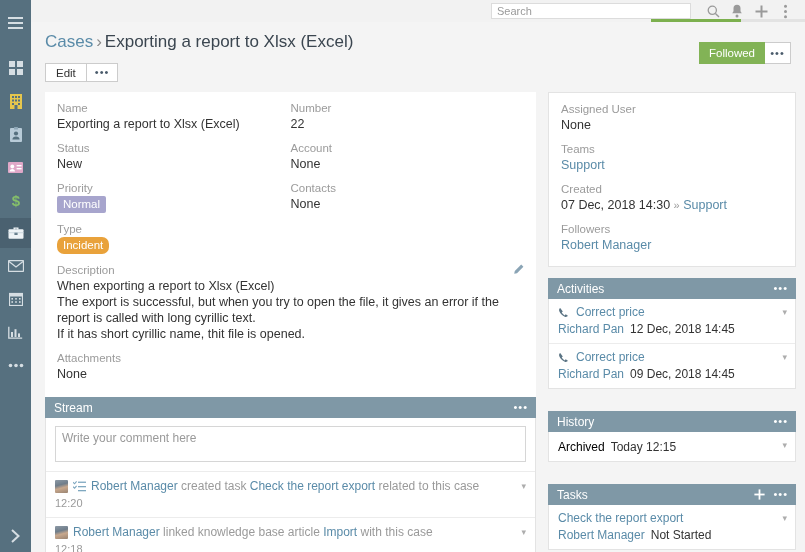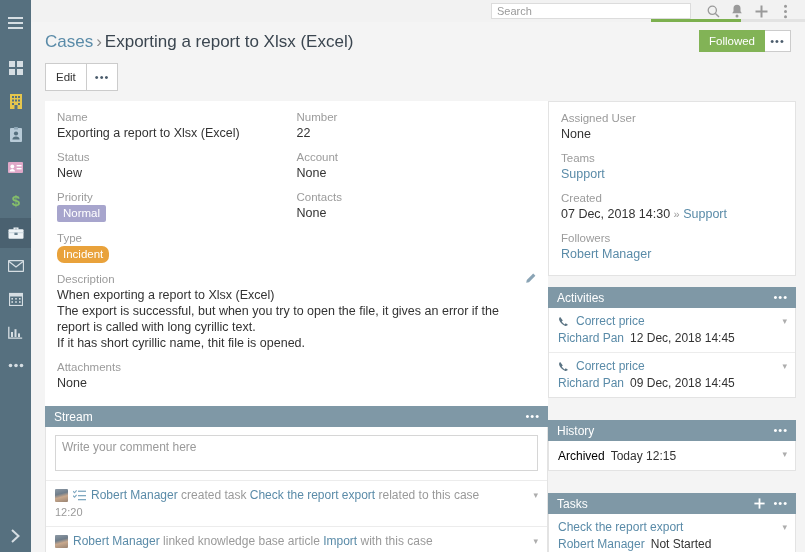--- a/index.html
+++ b/index.html
@@ -68,45 +68,45 @@
   
   .page-head {
     padding: 9px 14px 0 14px;
     position: relative;
   }
   .crumb { font-size: 17px; line-height: 22px; }
   .crumb a { color: #5a8ba8; text-decoration: none; }
   .crumb .sep { color: #8a8a8a; margin: 0 3px; }
   .crumb .cur { color: #3b4650; }
 
-  .follow-area { position: absolute; right: 14px; top: 8px; display: flex; padding-left: 24px; }
+  .follow-area { position: absolute; right: 14px; top: 20px; display: flex; padding-left: 24px; }
   .btn-follow {
     background: #82b356; color: #fff; border: 1px solid #82b356;
     height: 22px; padding: 0 9px; font-size: 11.5px; line-height: 20px;
     cursor: pointer; font-family: "Liberation Sans", sans-serif;
   }
   .btn-sq {
     background: #fff; border: 1px solid #ccc; border-left: 0;
     height: 22px; width: 26px; cursor: pointer;
     display: flex; align-items: center; justify-content: center;
   }
   .dots { letter-spacing: 1px; color: #4a5b6b; font-size: 11px; line-height: 1; }
 
   .btn-row { padding: 10px 14px 0 14px; display: flex; }
   .btn {
     background: #fff; border: 1px solid #ccc;
-    height: 28px; padding: 0 10px; font-size: 11.5px; color: #333;
+    height: 19px; padding: 0 10px; font-size: 11.5px; color: #333;
     cursor: pointer; font-family: "Liberation Sans", sans-serif;
     display: flex; align-items: center;
   }
   .btn + .btn { border-left: 0; padding: 0 8px; }
 
   
   .body {
-    flex: 1 1 auto; display: flex; 
+    flex: 1 1 auto; display: flex; gap: 12px;
     padding: 10px 9px 0 14px;
     min-height: 0; overflow: hidden;
   }
   .col-left { flex: 1 1 auto; min-width: 0; display: flex; flex-direction: column; }
   .col-right { width: 248px; flex: 0 0 248px; display: flex; flex-direction: column; }
 
   .detail-card { background: #fff; padding: 9px 12px 6px 12px; }
   .field-grid { display: flex; }
   .field-col { flex: 1 1 50%; min-width: 0; }
   .fld { margin-bottom: 9px; }

